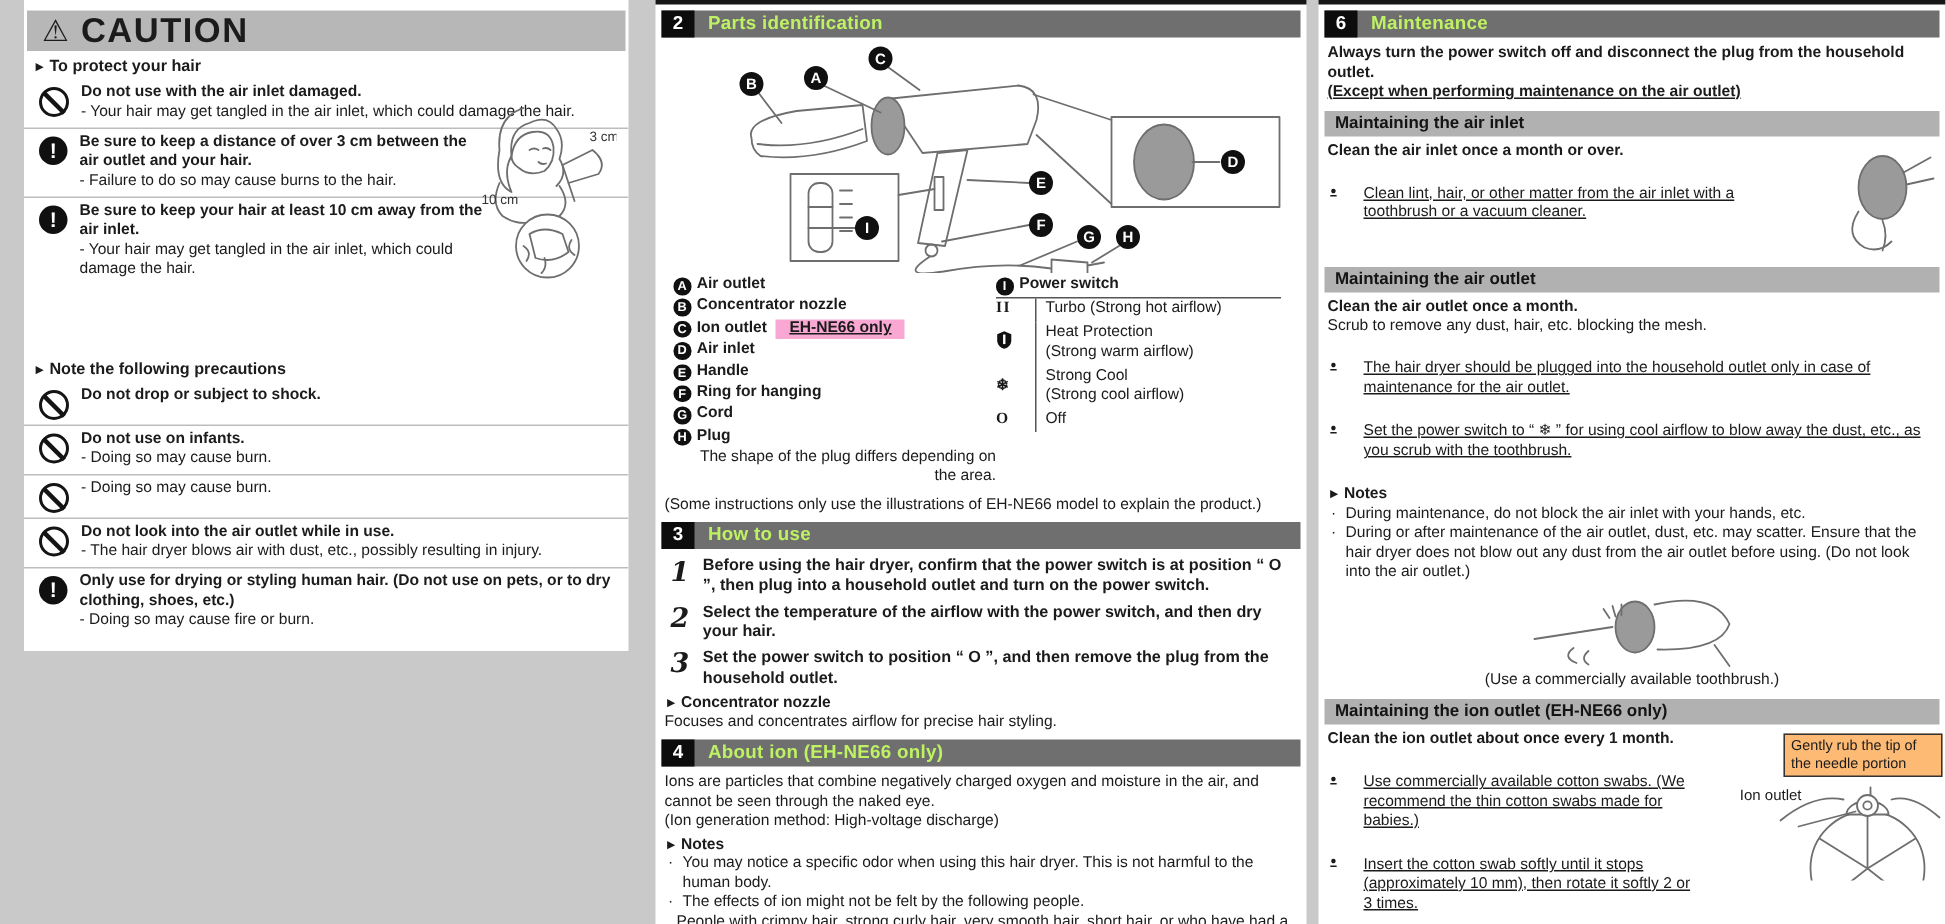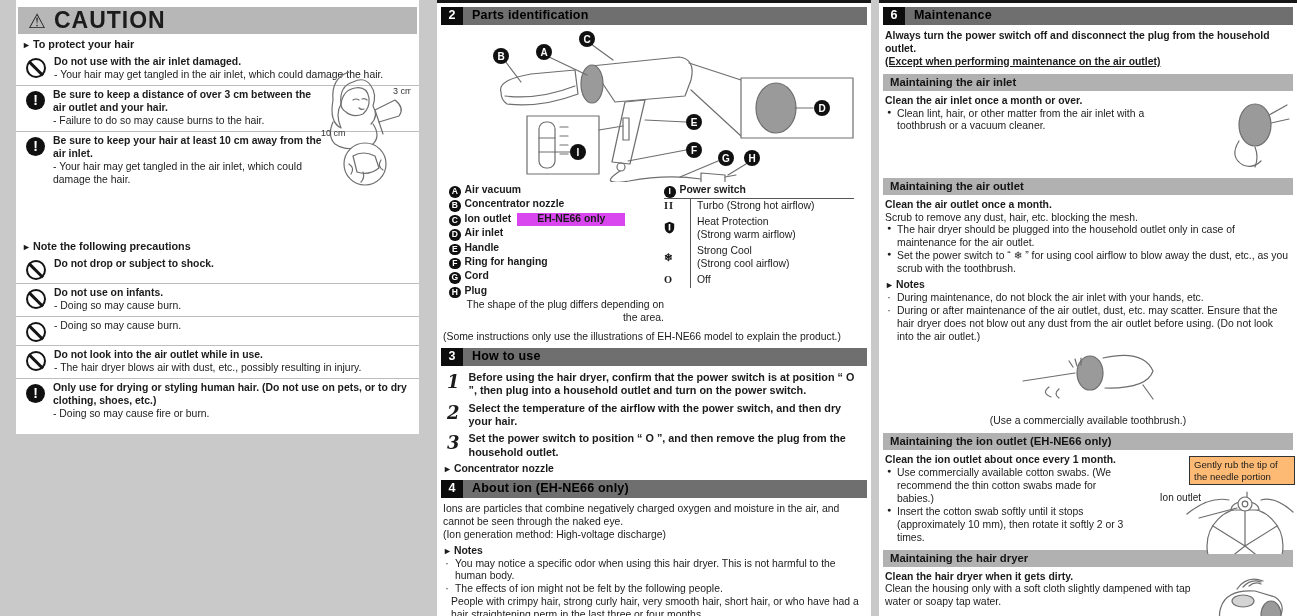--- a/index.html
+++ b/index.html
@@ -12,21 +12,21 @@
   }
   .col{position:absolute;background:#fff;overflow:hidden;}
   #col-left{left:16px;top:0;width:403px;height:430px;padding:0 0 4px 0;}
   #col-mid{left:437px;top:0;width:434px;height:616px;border-top:3px solid #161616;}
   #col-right{left:879px;top:0;width:418px;height:616px;border-top:3px solid #161616;}
 
   
   .section-band{display:flex;align-items:stretch;height:18px;background:#6f6f6f;margin:4px 4px 5px 4px;}
   .section-band .num{width:22px;background:#0c0c0c;color:#fff;font-weight:bold;font-size:12.5px;
     display:flex;align-items:center;justify-content:center;}
-  .section-band .stitle{color:#000000;font-weight:bold;font-size:12.5px;padding-left:9px;display:flex;align-items:center;letter-spacing:.2px;}
+  .section-band .stitle{color:#bef264;font-weight:bold;font-size:12.5px;padding-left:9px;display:flex;align-items:center;letter-spacing:.2px;}
   .sub-band{background:#b1b1b1;color:#141414;font-weight:bold;font-size:11.3px;
     padding:1px 4px 2px 7px;margin:5px 4px 4px 4px;}
 
   
   .caution-band{display:flex;align-items:center;gap:8px;background:#b7b7b7;margin:7px 2px 2px 2px;
     padding:0 0 0 10px;height:27px;}
   .caution-band .warn{font-size:20px;line-height:1;}
   .caution-band .ctitle{font-size:23px;font-weight:bold;letter-spacing:1px;}
   .ghead{font-weight:bold;font-size:10.8px;margin:4px 6px 2px 6px;}
   .ghead .arr{font-size:9px;margin-right:2px;}
@@ -46,45 +46,45 @@
   #caution-illustration{position:absolute;right:8px;top:64px;}
 
   
   .parts-cols{display:flex;margin:2px 10px 0 12px;}
   .parts-left{width:215px;}
   .p-item{display:flex;gap:4px;margin-bottom:1.5px;align-items:baseline;}
   .pk{flex:0 0 auto;display:inline-block;width:11.5px;height:11.5px;background:#101010;color:#fff;
     border-radius:50%;font-size:8.5px;font-weight:bold;text-align:center;line-height:11.5px;
     position:relative;top:1px;}
   .p-label{font-weight:bold;}
-  .p-badge{background:#d946ef;font-weight:bold;padding:0 20px;margin-left:2px;}
+  .p-badge{background:#f9a8d4;font-weight:bold;padding:0 9px;margin-left:2px;text-decoration:underline;}
   .p-note{margin:0 0 0 16px;text-align:right;}
   .ps-head{display:flex;gap:4px;align-items:baseline;border-bottom:1px solid #555;
     padding-bottom:1px;width:190px;}
   .ps-row{display:flex;width:190px;}
   .ps-sym{flex:0 0 26px;font-weight:bold;align-self:center;font-family:Liberation Serif, serif;}
   .ps-sym.turbo{letter-spacing:1px;}
   .ps-label{flex:1;border-left:1px solid #555;padding:1.5px 0 1.5px 6px;}
   .footnote{margin:6px 6px 0 6px;}
   .step{display:flex;gap:9px;margin:2px 8px 4px 10px;}
   .step .sn{font-family:"DejaVu Serif", serif;font-style:italic;font-weight:bold;font-size:18px;
     line-height:1;flex:0 0 12px;padding-top:2px;}
   .step .stext{font-weight:bold;font-size:10.8px;}
   .arr-head{font-weight:bold;margin:3px 6px 0 6px;}
   .arr-head .arr{font-size:9px;margin-right:2px;}
   .plain{margin:0 6px 0 6px;}
   .indent2{margin-left:14px;}
 
   
   .m-intro{font-weight:bold;margin:1px 6px 0 6px;}
   .m-bold{font-weight:bold;margin:0 6px;}
-  .bullet-row{display:flex;gap:4px;margin:0 6px;}
+  .bullet-row{display:flex;gap:16px;margin:16px 6px;text-decoration:underline;}
   .bullet-row .bdot{flex:0 0 8px;text-align:center;}
   .rel{position:relative;}
-  .caption-center{text-align:center;margin:14px 0 1px 0;}
+  .caption-center{text-align:center;margin:2px 0 1px 0;}
   .callout{position:absolute;border:1.2px solid #333;background:#fdba74;font-size:9.6px;
     padding:2px 4px;width:96px;line-height:1.2;}
   .small-label{position:absolute;font-size:10px;}
   svg .sk{fill:none;stroke:#6e6e6e;stroke-width:1.2;stroke-linecap:round;stroke-linejoin:round;}
   svg .skf{fill:#fff;stroke:#6e6e6e;stroke-width:1.2;stroke-linejoin:round;}
   svg .mesh{fill:#9a9a9a;stroke:#6e6e6e;stroke-width:1.2;}
   svg text.lt{font:bold 10px "Liberation Sans",sans-serif;fill:#fff;text-anchor:middle;}
   svg text.sm{font:9px "Liberation Sans",sans-serif;fill:#333;}
 </style>
 </head>
@@ -249,21 +249,21 @@
     <g>
         <circle cx="139" cy="122" r="8" fill="#101010"></circle>
         <text class="lt" x="139" y="125.5">I</text>
       </g>
   </svg>
 
   <div class="parts-cols">
     <div class="parts-left">
       <div class="p-item">
           <span class="pk">A</span>
-          <span class="p-label">Air vacuum</span>
+          <span class="p-label">Air outlet</span>
         </div>
       <div class="p-item">
           <span class="pk">B</span>
           <span class="p-label">Concentrator nozzle</span>
         </div>
       <div class="p-item">
           <span class="pk">C</span>
           <span class="p-label">Ion outlet</span>
           <span class="p-badge">EH-NE66 only</span>
         </div>
@@ -331,20 +331,21 @@
     <span class="stext">Select the temperature of the airflow with the power switch, and then dry your hair.</span>
   </div>
   <div class="step">
     <span class="sn">3</span>
     <span class="stext">Set the power switch to position “ O ”, and then remove the plug from the household outlet.</span>
   </div>
 
   <div class="arr-head">
     <span class="arr">►</span><span>Concentrator nozzle</span>
   </div>
+  <div class="plain">Focuses and concentrates airflow for precise hair styling.</div>
 
   <div class="section-band">
     <div class="num">4</div>
     <div class="stitle">About ion (EH-NE66 only)</div>
   </div>
   <div class="plain">Ions are particles that combine negatively charged oxygen and moisture in the air, and cannot be seen through the naked eye.</div>
   <div class="plain">(Ion generation method: High-voltage discharge)</div>
   <div class="arr-head">
     <span class="arr">►</span><span>Notes</span>
   </div>

